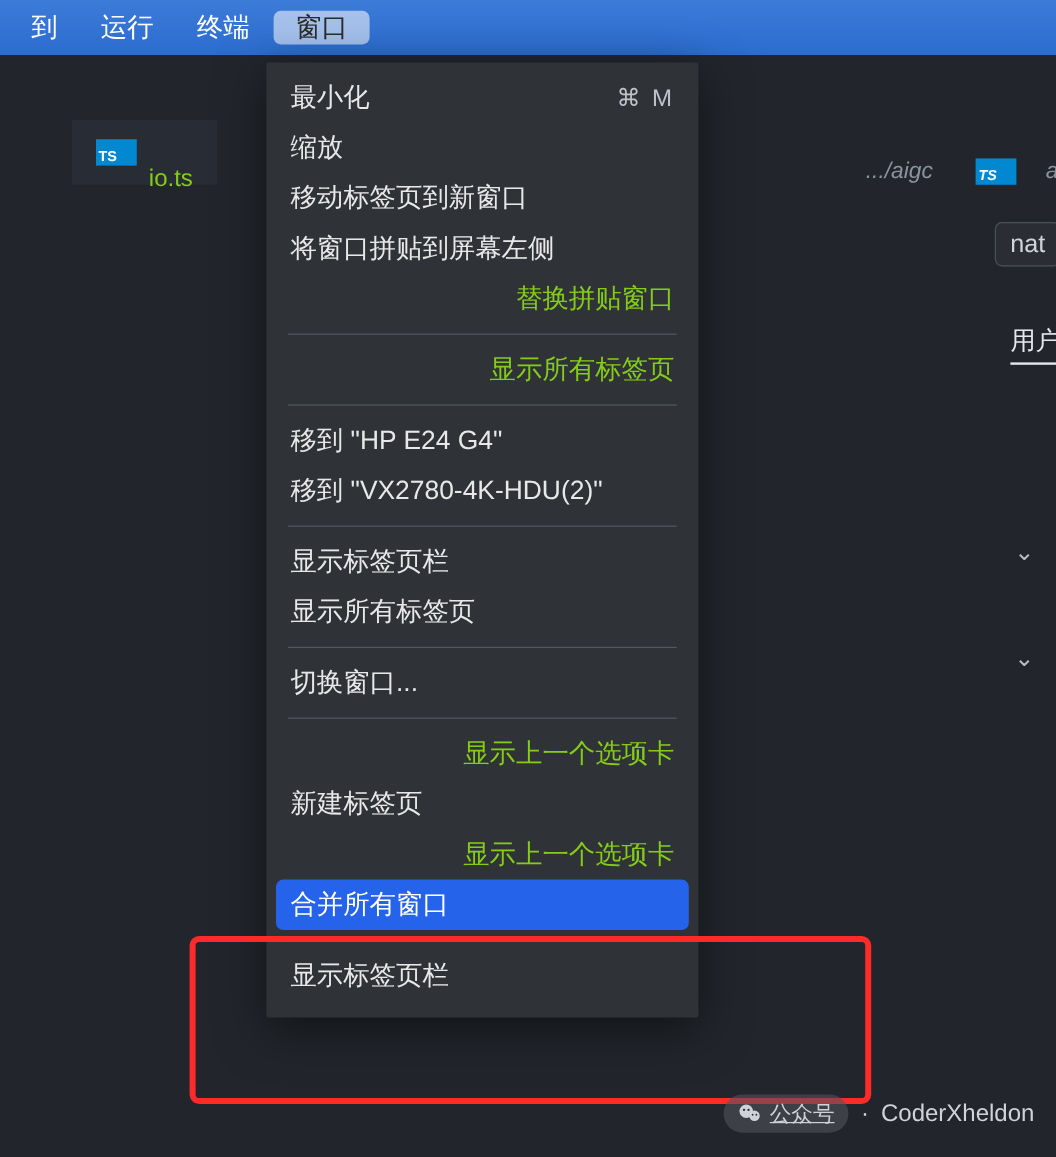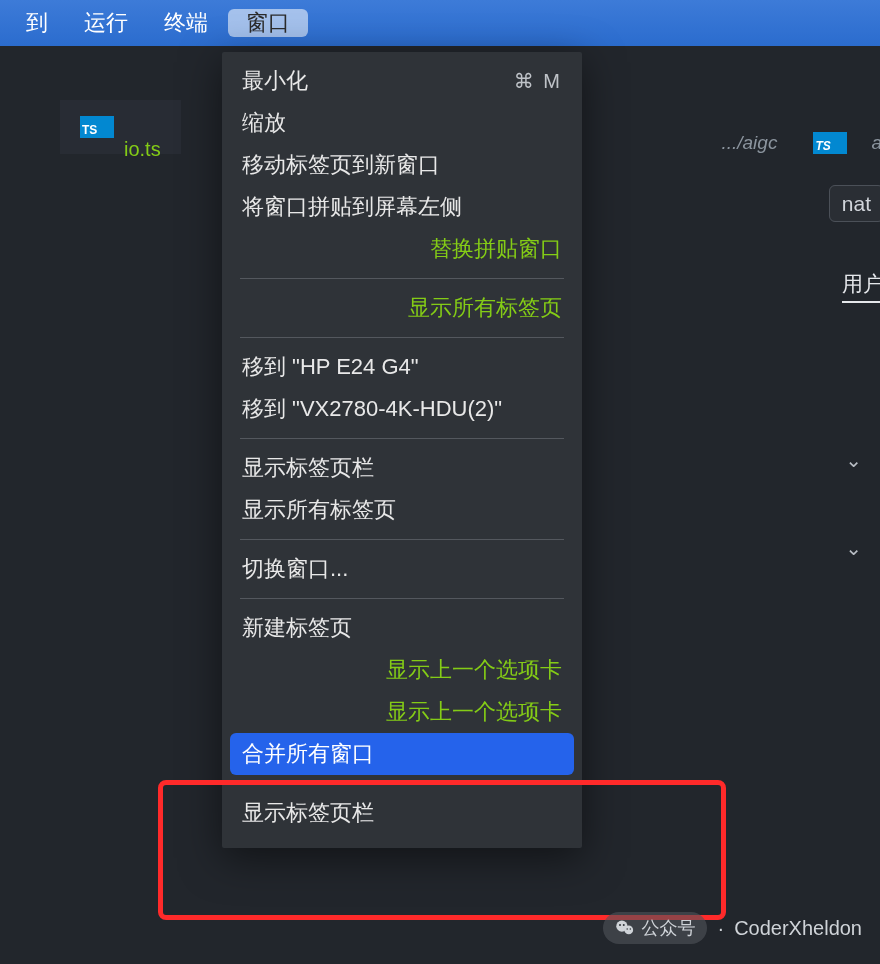--- a/index.html
+++ b/index.html
@@ -175,20 +175,21 @@
     font-size: 20px;
   }
   .wechat-badge {
     display: inline-flex;
     align-items: center;
     gap: 6px;
     background: rgba(80,84,90,0.6);
     border-radius: 18px;
     padding: 4px 12px;
     font-size: 18px;
+    text-decoration: underline;
   }
   .wechat-icon {
     width: 20px; height: 20px;
     display: inline-block;
   }
 </style>
 </head>
 <body>
 
 <div class="menubar">
@@ -266,25 +267,25 @@
   <div class="row">
       <span>显示所有标签页</span>
     </div>
   <div class="sep"></div>
 
   <div class="row">
       <span>切换窗口...</span>
     </div>
   <div class="sep"></div>
 
-  <div class="row">
-      <span>新建标签页</span>
-    </div>
   <div class="row disabled">
       <span>显示上一个选项卡</span>
+    </div>
+  <div class="row">
+      <span>新建标签页</span>
     </div>
   <div class="row disabled">
       <span>显示上一个选项卡</span>
     </div>
   <div class="row highlight">
       <span>合并所有窗口</span>
     </div>
   <div class="sep"></div>
 
   <div class="row">

